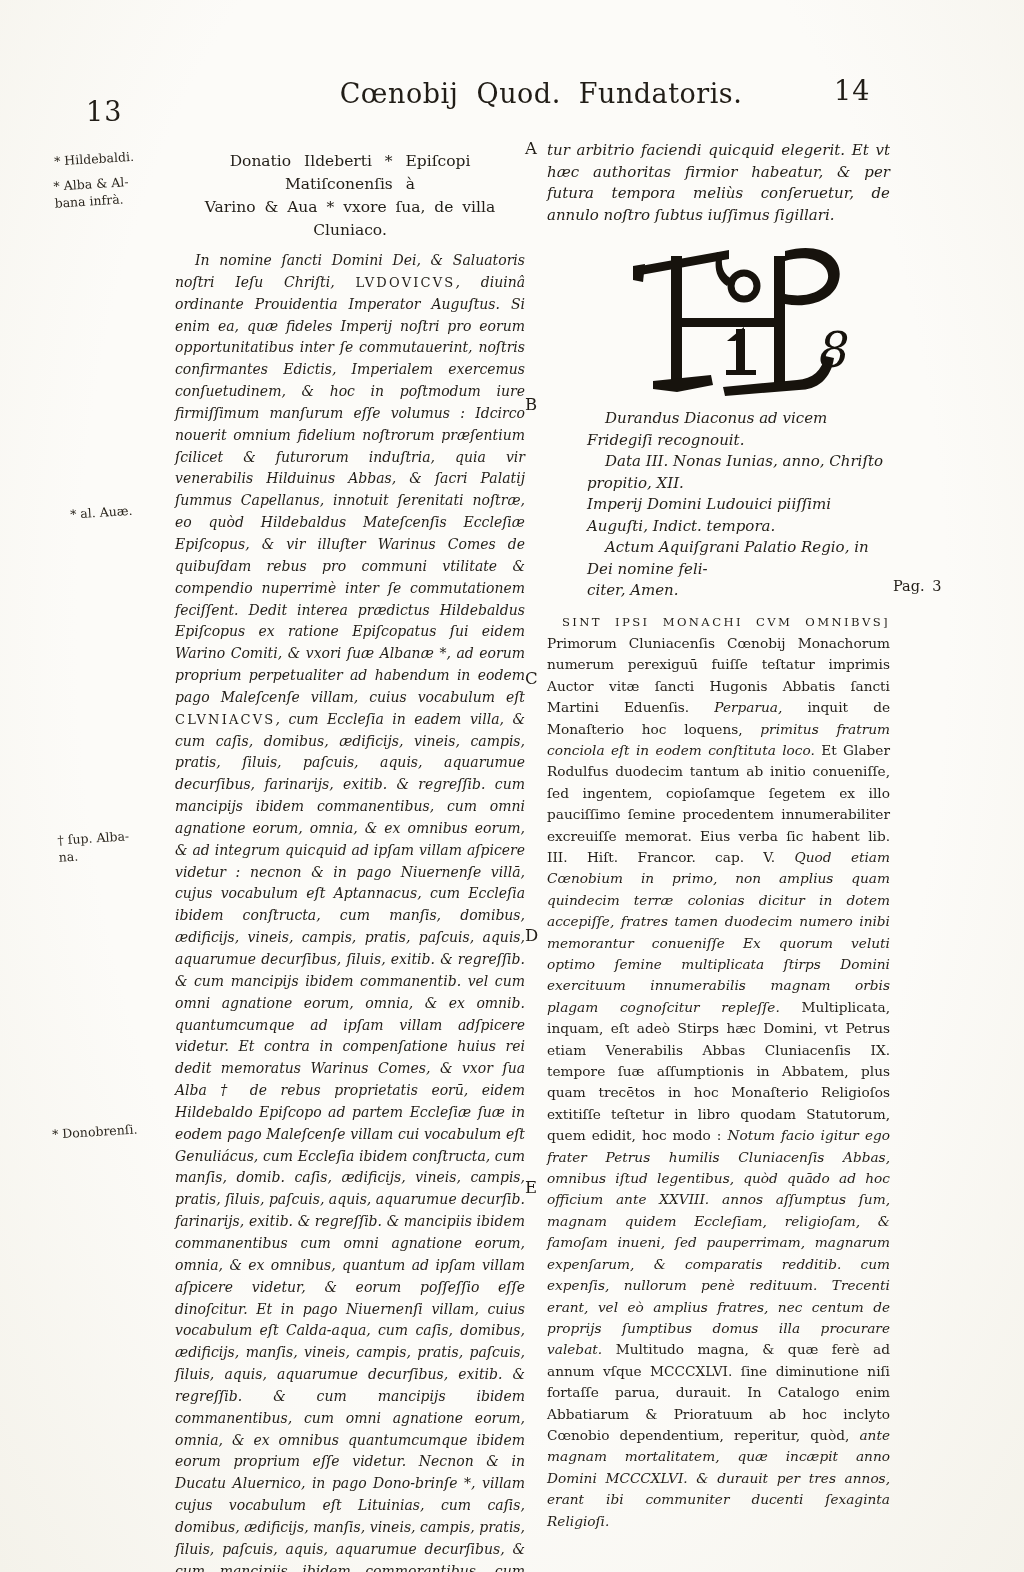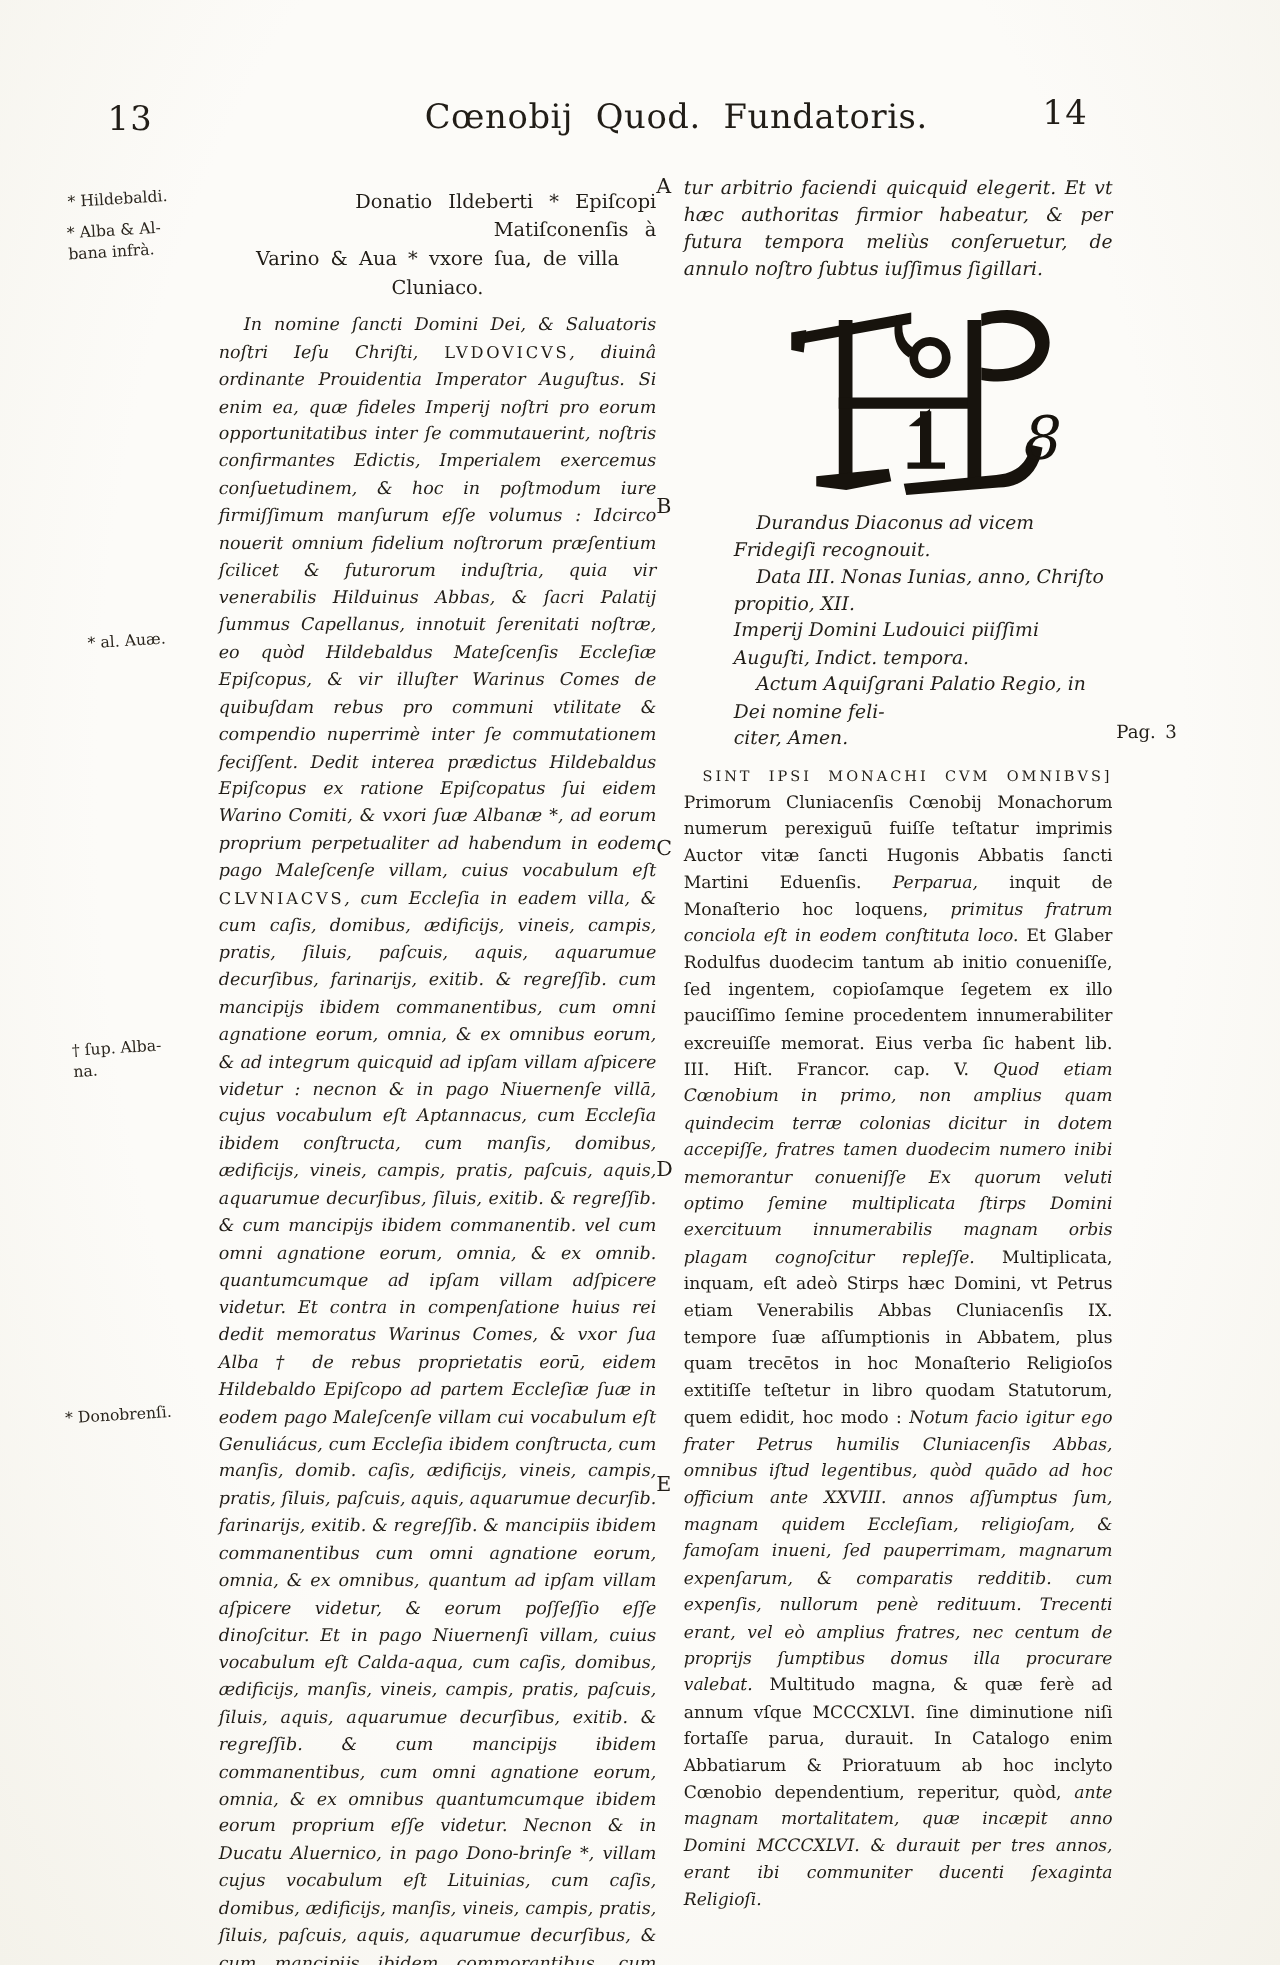--- a/index.html
+++ b/index.html
@@ -21,21 +21,21 @@
   .mnote{
     width:120px;font-size:12.5px;line-height:17px;color:#2a251d;
     white-space:pre-line;transform:rotate(-3.5deg);
   }
   .pagref{font-size:14.5px;word-spacing:3px;}
   
   .gutter{font-size:16.5px;}
   
   .left-col{left:175px;top:150px;width:350px;}
   .donation-heading{font-size:15.5px;line-height:23px;text-align:center;word-spacing:4px;}
-  .donation-heading div:first-child{word-spacing:8px;text-align:right;}
+  .donation-heading div:first-child{word-spacing:8px;}
   .charter-body{
     margin-top:8px;font-size:14px;font-style:italic;line-height:21.85px;
     text-align:justify;text-indent:20px;
   }
   
   .right-col{left:547px;top:140px;width:343px;}
   .para-ital{font-size:15px;font-style:italic;line-height:21.5px;text-align:justify;}
   .monogram-wrap{margin:10px 0 10px 84px;width:232px;height:162px;}
   .durandus{font-size:15px;font-style:italic;line-height:21.5px;margin-left:40px;}
   .durandus div:nth-child(1),
@@ -49,21 +49,21 @@
   .seg-r{font-style:normal;}
   .seg-i{font-style:italic;}
   .seg-sc{font-style:normal;font-size:11.6px;letter-spacing:2.4px;word-spacing:5px;}
   .seg-sp{font-style:normal;letter-spacing:2.2px;font-size:0.93em;}
 </style>
 </head>
 <body>
 
 <div class="page">
 
-  <div class="abs folio" style="left:86px;top:80px;">13</div>
+  <div class="abs folio" style="left:86px;top:96px;">13</div>
   <div class="abs run-title" style="left:331px;top:78px;">Cœnobij Quod. Fundatoris.</div>
   <div class="abs folio" style="left:834px;top:75px;text-align:right;">14</div>
 
   <div class="abs mnote" style="left:54px;top:149px;">* Hildebaldi.</div>
   <div class="abs mnote" style="left:54px;top:174px;">* Alba &amp; Al-
 bana infrà.</div>
   <div class="abs mnote" style="left:70px;top:502px;">* al. Auæ.</div>
   <div class="abs mnote" style="left:58px;top:828px;">† ſup. Alba-
 na.</div>
   <div class="abs mnote" style="left:52px;top:1122px;">* Donobrenſi.</div>

